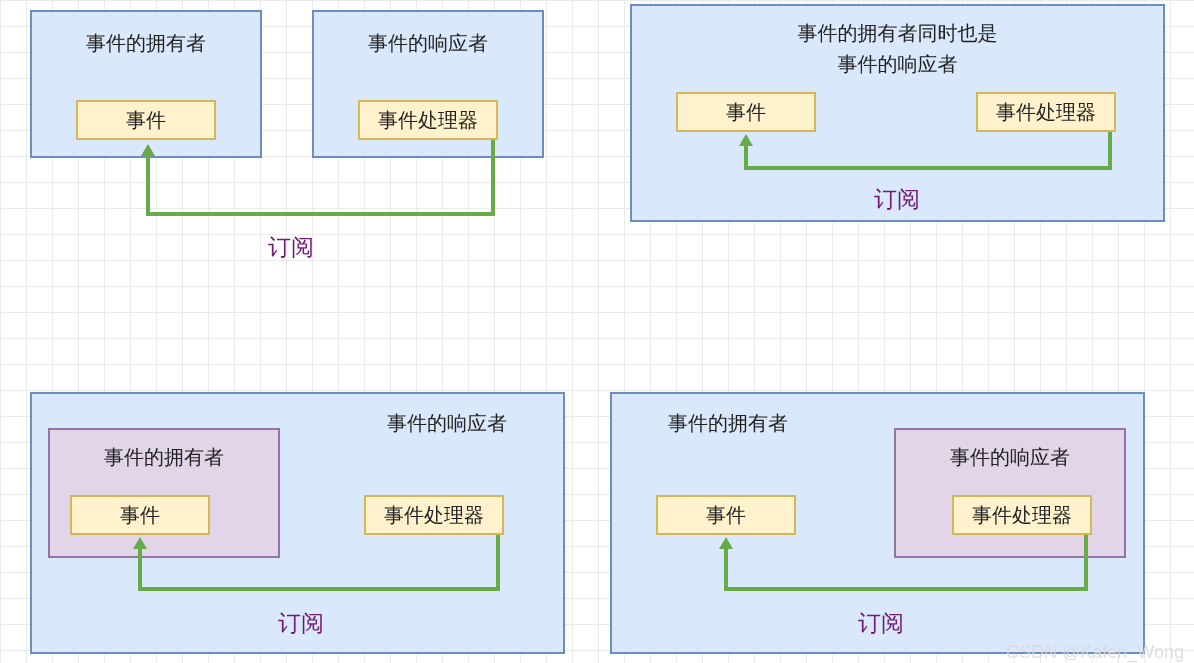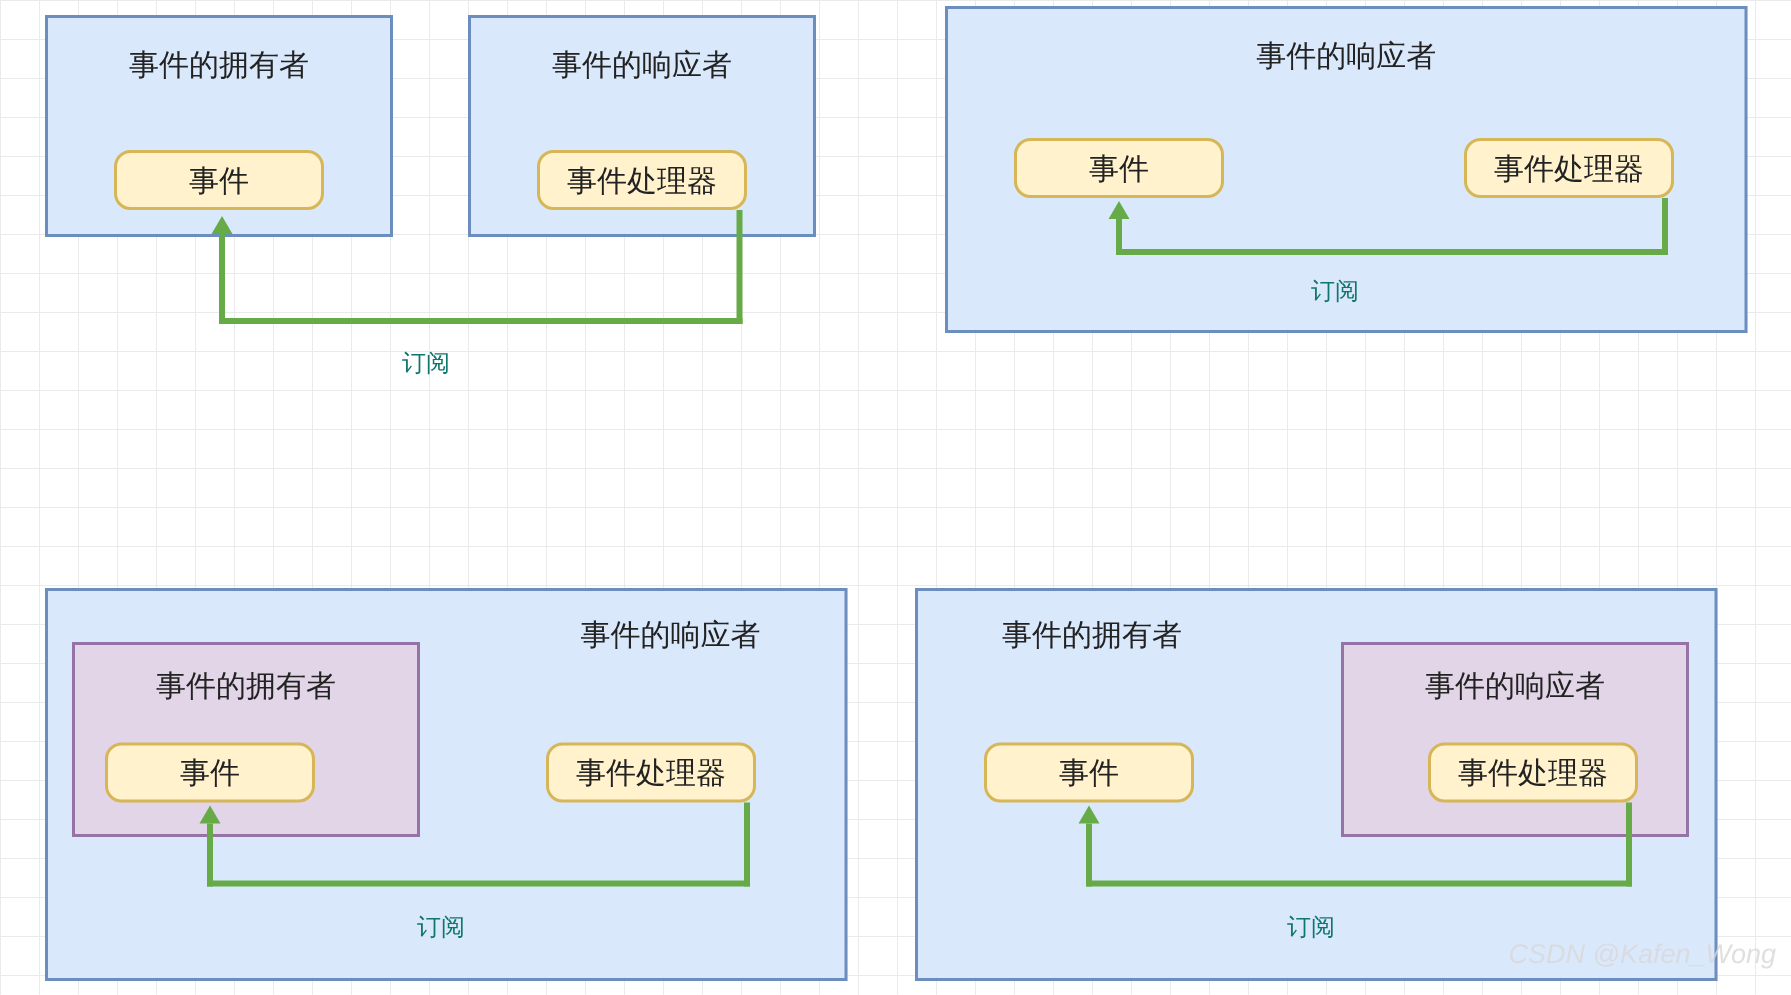--- a/index.html
+++ b/index.html
@@ -19,46 +19,45 @@
     position: absolute;
     border: 2px solid;
     display: flex;
     flex-direction: column;
     align-items: center;
     justify-content: flex-start;
     padding-top: 18px;
     text-align: left;
   }
   .blue   { background: #dae8fc; border-color: #6c8ebf; }
-  .yellow { background: #fff2cc; border-color: #d6b656; justify-content: center; padding: 0; border-radius: 11px; }
+  .yellow { background: #fff2cc; border-color: #d6b656; justify-content: center; padding: 0; }
   .purple { background: #e1d5e7; border-color: #9673a6; }
   .label-only {
     position: absolute;
-    font-size: 16px;
-    color: #0f766e;
+    font-size: 23px;
+    color: #701a75;
     white-space: nowrap;
   }
   .arrow-line {
     position: absolute;
     background: #67ab48;
   }
   .arrow-head {
     position: absolute;
     width: 0; height: 0;
     border-left: 7px solid transparent;
     border-right: 7px solid transparent;
     border-bottom: 12px solid #67ab48;
   }
   .watermark {
     position: absolute;
     right: 10px;
-    bottom: 16px;
+    bottom: 0;
     color: #d8d8d8;
     font-size: 18px;
-    font-style: italic;
     opacity: .8;
   }
 </style>
 </head>
 <body>
 
 <div class="box blue" style="left:30px; top:10px; width:232px; height:148px;">
   <span>事件的拥有者</span>
 </div>
 <div class="box yellow" style="left:76px; top:100px; width:140px; height:40px;">
@@ -72,20 +71,21 @@
   <span>事件处理器</span>
 </div>
 
 <div class="arrow-line" style="left:491px; top:140px; width:4px; height:76px;"></div>
 <div class="arrow-line" style="left:146px; top:212px; width:349px; height:4px;"></div>
 <div class="arrow-line" style="left:146px; top:156px; width:4px; height:60px;"></div>
 <div class="arrow-head" style="left:141px; top:144px;"></div>
 <div class="label-only" style="left:268px; top:232px;">订阅</div>
 
 <div class="box blue" style="left:630px; top:4px; width:535px; height:218px; padding-top:14px;">
+  <span>事件的拥有者同时也是</span>
   <span style="margin-top:4px;">事件的响应者</span>
 </div>
 <div class="box yellow" style="left:676px; top:92px; width:140px; height:40px;">
   <span>事件</span>
 </div>
 <div class="box yellow" style="left:976px; top:92px; width:140px; height:40px;">
   <span>事件处理器</span>
 </div>
 
 <div class="arrow-line" style="left:1108px; top:132px; width:4px; height:38px;"></div>

